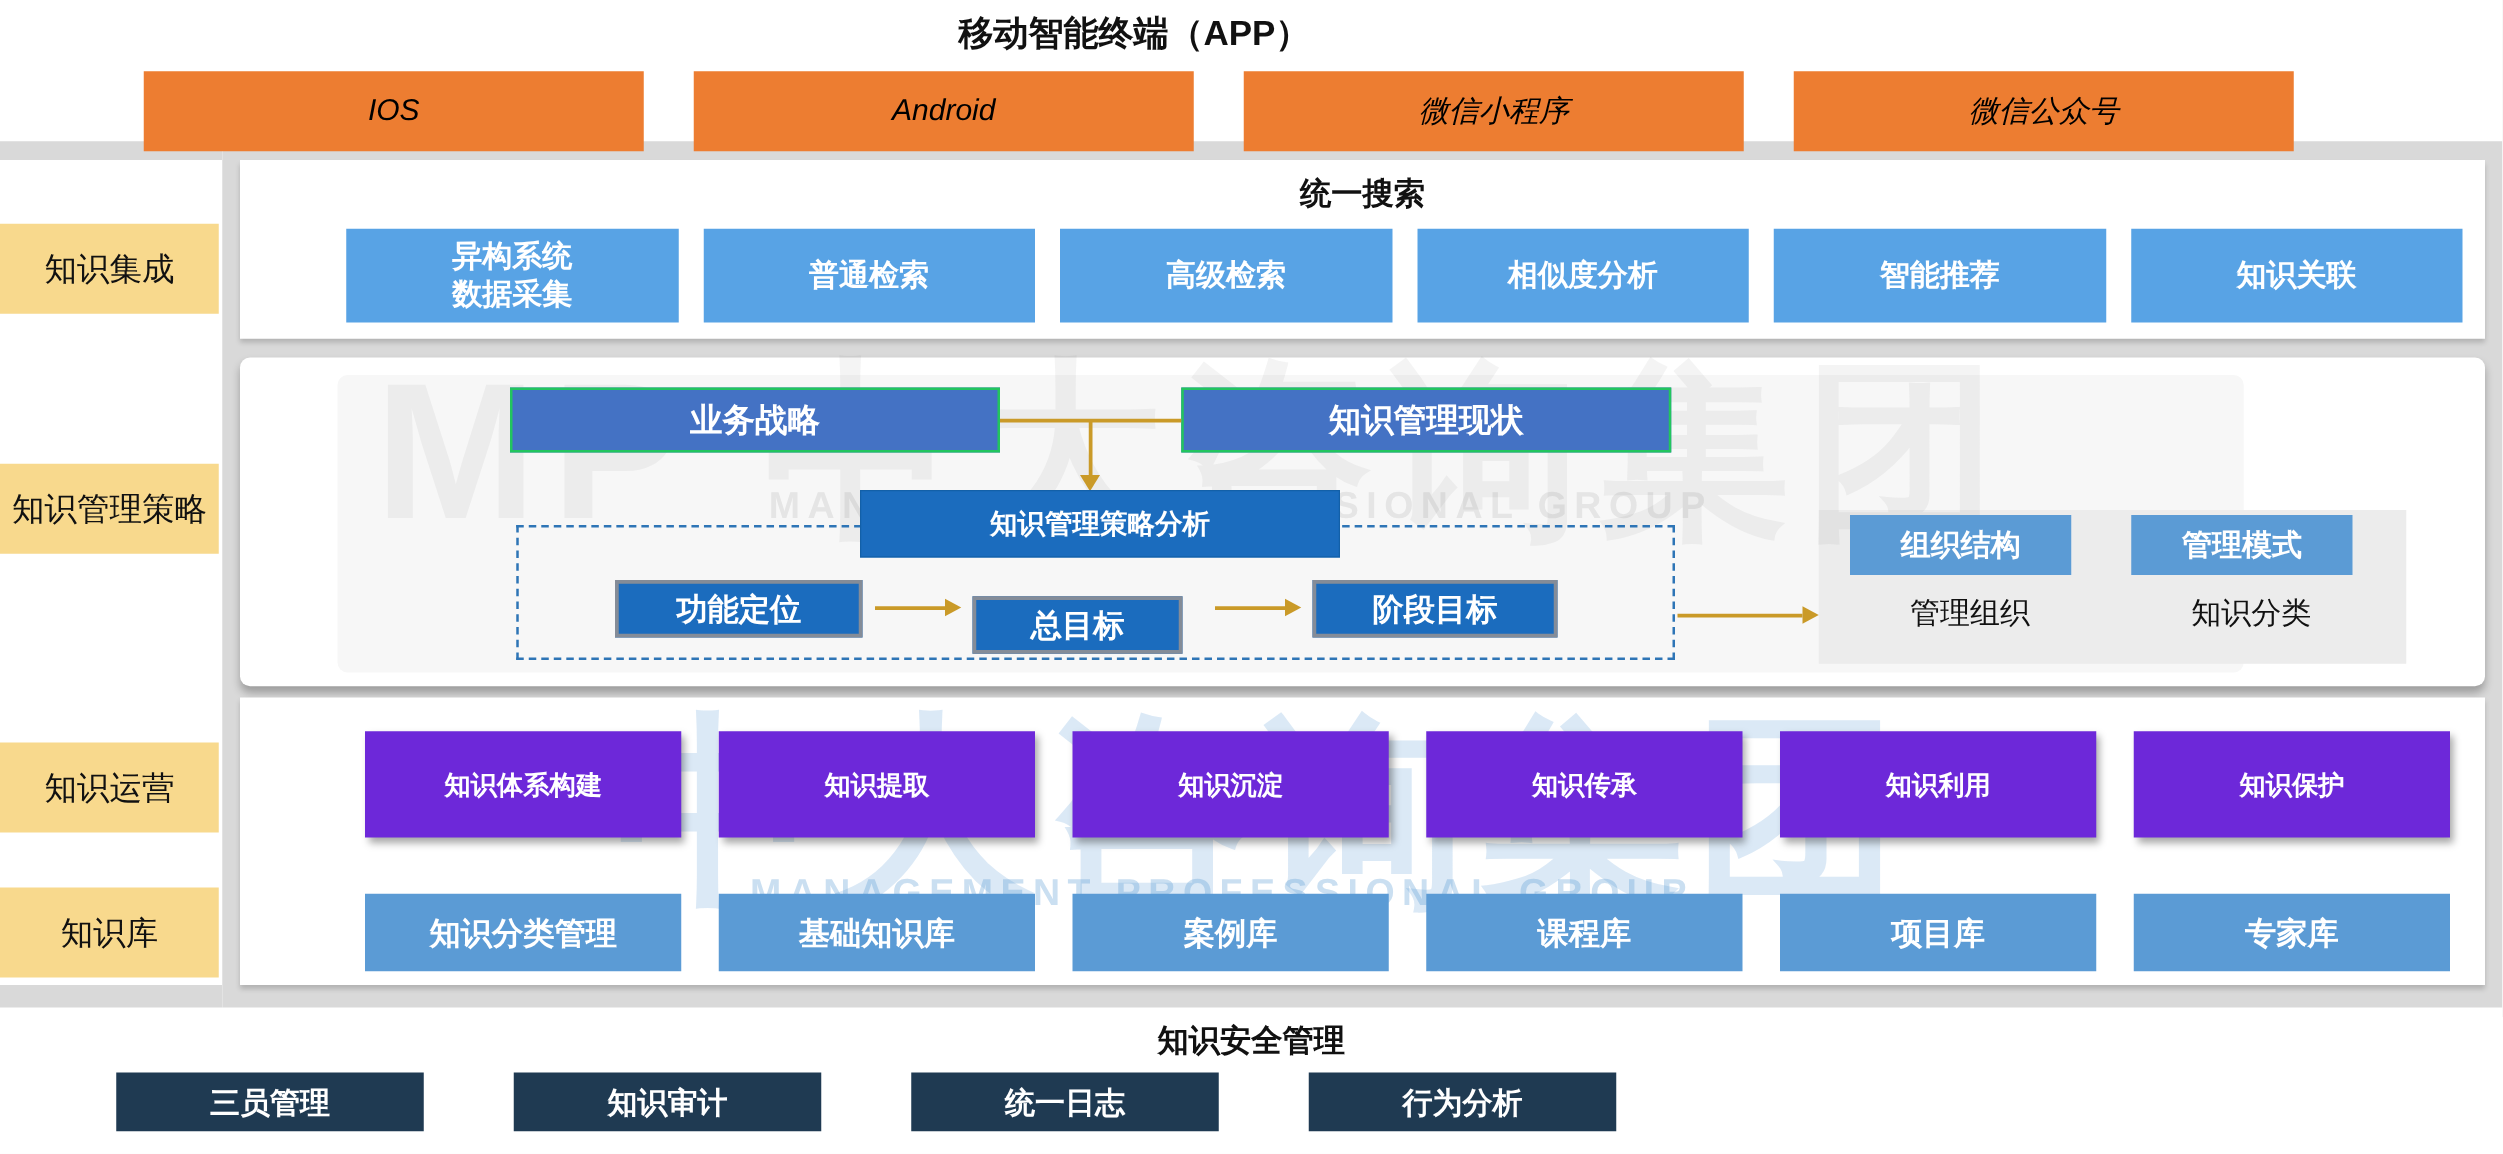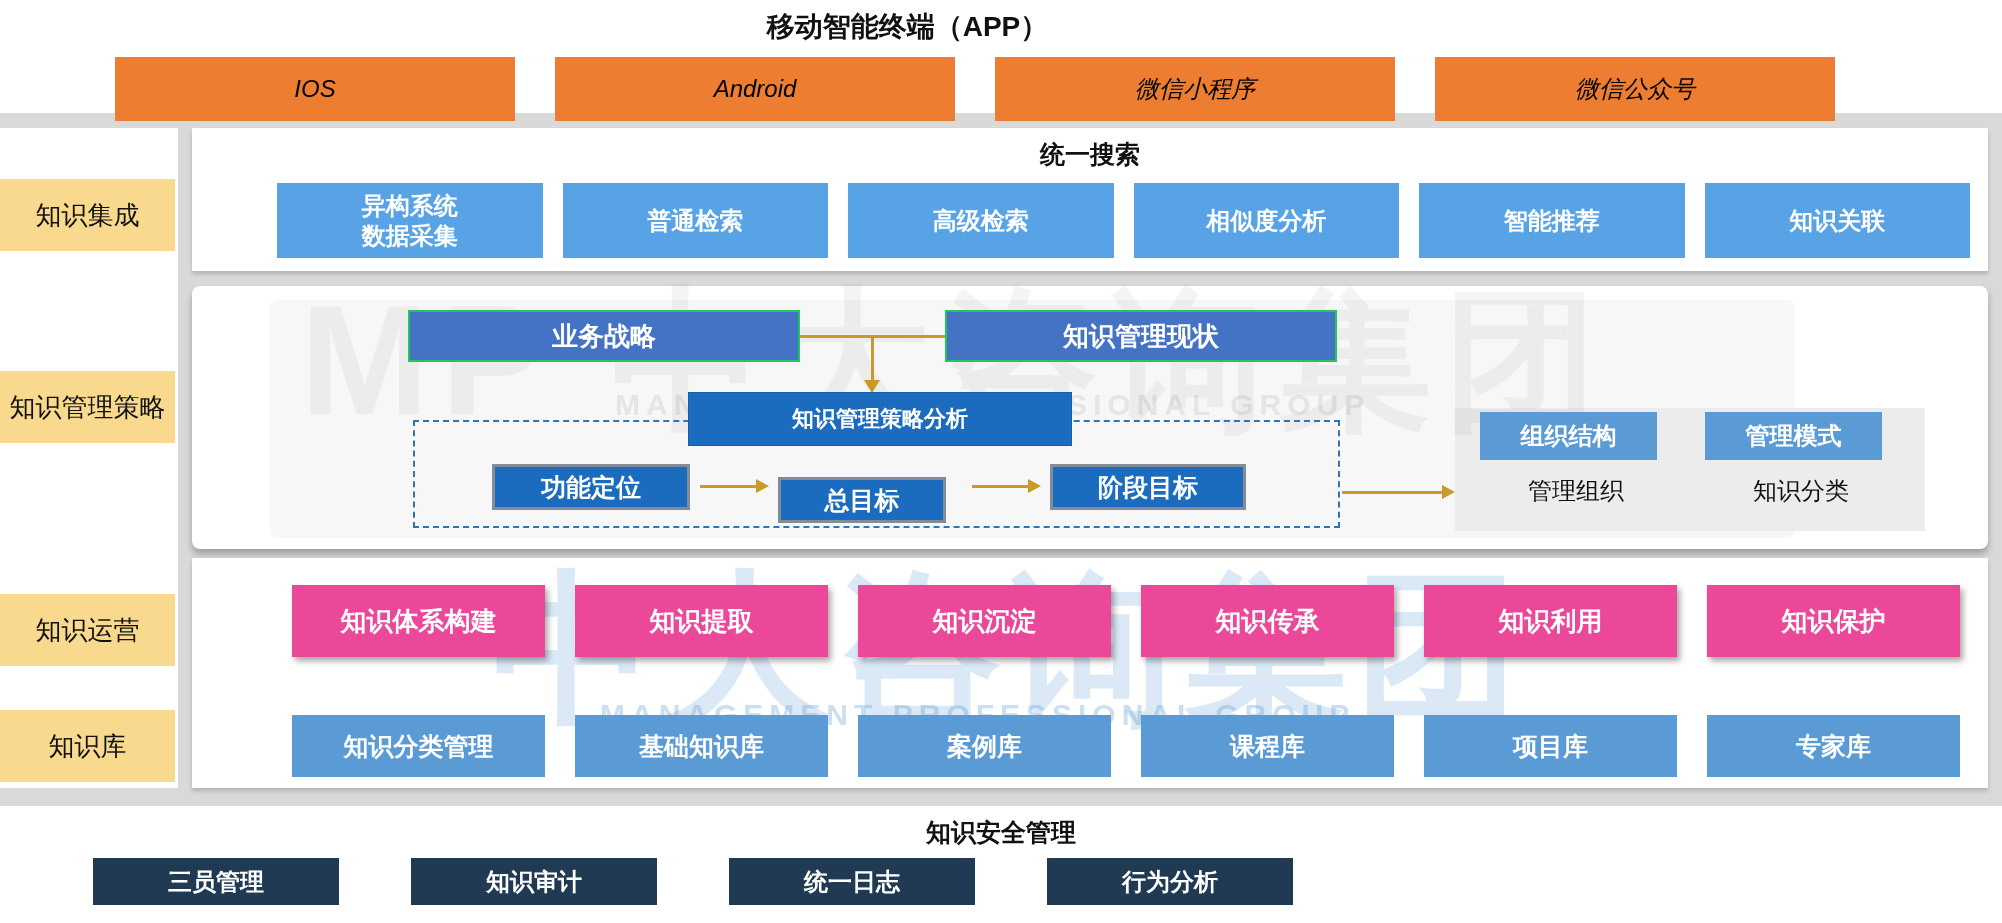--- a/index.html
+++ b/index.html
@@ -59,21 +59,21 @@
   .arr-right{position:absolute;width:0;height:0;border-top:7px solid transparent;
              border-bottom:7px solid transparent;border-left:13px solid #CA9A28;z-index:3;}
   .arr-down{position:absolute;width:0;height:0;border-left:8px solid transparent;
             border-right:8px solid transparent;border-top:13px solid #CA9A28;z-index:3;}
   .org-box{height:48px;width:177px;background:#5B9BD5;font-size:24px;}
   .org-label{position:absolute;width:192px;top:190px;height:30px;line-height:30px;
              text-align:center;font-size:24px;color:#111;z-index:2;}
 
   
   .op-row{left:100px;right:28px;top:27px;gap:30px;}
-  .op-box{flex:1;height:72px;background:#ec4899;font-size:26px;box-shadow:3px 4px 6px rgba(0,0,0,0.35);}
+  .op-box{flex:1;height:85px;background:#6d28d9;font-size:21px;box-shadow:3px 4px 6px rgba(0,0,0,0.35);}
   .repo-row{left:100px;right:28px;top:157px;gap:30px;}
   .repo-box{flex:1;height:62px;background:#5B9BD5;font-size:25px;}
 
   
   .sec-title{position:absolute;left:0;top:816px;width:2002px;text-align:center;
              font-size:25px;font-weight:bold;z-index:2;}
   .sec-row{left:93px;top:858px;gap:72px;}
   .sec-box{width:246px;height:47px;background:#1F3A52;font-size:24px;}
 </style>
 </head>

